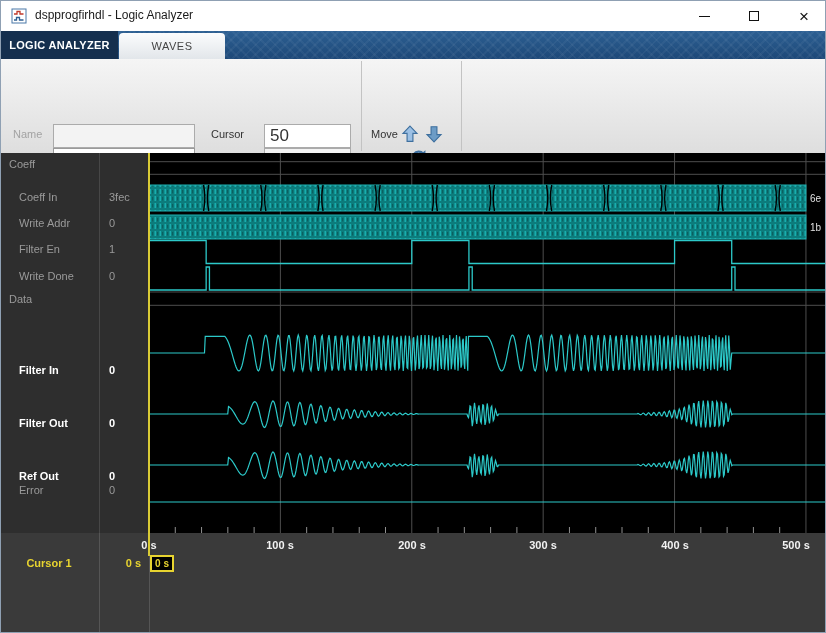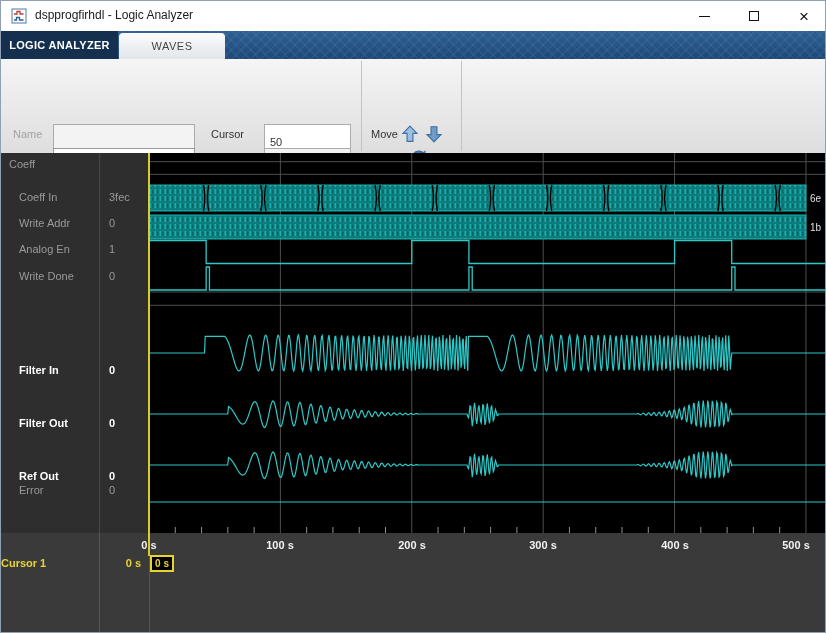--- a/index.html
+++ b/index.html
@@ -36,22 +36,22 @@
   .qicon { position:absolute; top:3px; width:17px; height:17px; }
   .qdivider { position:absolute; left:84px; top:3px; width:1px; height:17px; background:#7fa2c4; }
   .collapsebtn { position:absolute; left:797px; top:37px; width:22px; height:16px; }
 
   
   .toolstrip { position:absolute; left:0; top:58px; width:826px; height:94px;
                background:linear-gradient(#f5f5f5,#dedede); }
   .ts-divider { position:absolute; top:2px; width:1px; height:90px; background:#c3c3c3; }
   .ts-label { position:absolute; font-size:11px; color:#333; line-height:20px; }
   .ts-label.dis { color:#a3a3a3; }
-  .ts-field { position:absolute; height:36px; background:#fff; border:1px solid #ababab;
-              font-size:11px; color:#333; line-height:18px; padding-left:5px; }
+  .ts-field { position:absolute; height:24px; background:#fff; border:1px solid #ababab;
+              font-size:17px; color:#333; line-height:18px; padding-left:5px; }
   .ts-field.dis { background:#f3f3f3; color:#a8a8a8; }
   .dropdown { position:absolute; height:20px; background:#fff; border:1px solid #9a9a9a;
               font-size:11px; color:#222; line-height:18px; padding-left:6px; cursor:default; }
   .caret { position:absolute; right:6px; top:8px; width:0; height:0;
            border-left:4px solid transparent; border-right:4px solid transparent; border-top:5px solid #444; }
   .swatch { position:absolute; left:268px; top:117px; width:66px; height:12px;
             background:linear-gradient(#74eded,#2cdede); border:1px solid #8a8a8a; }
   .swatch-caret { position:absolute; left:339px; top:121px; width:0; height:0;
            border-left:4px solid transparent; border-right:4px solid transparent; border-top:5px solid #444; }
   .section-label { position:absolute; top:136px; height:14px; font-size:9px; letter-spacing:1.2px;
@@ -67,21 +67,21 @@
   .sig.group .sname { left:8px; }
   .sig .sval { position:absolute; left:108px; }
   .sig.sel { color:#ffffff; font-weight:bold;margin-top:26px; }
   .cursorline { position:absolute; left:147px; top:152px; width:2px; height:403px; background:#d9cb35; z-index:5; }
 
   
   .footer { position:absolute; left:0; top:532px; width:768px; height:101px; background:#3a3a3a; }
   .f-divider { position:absolute; top:0; width:1px; height:101px; background:#555; }
   .axis-tick-label { position:absolute; top:6px; width:60px; text-align:center;
                      font-size:11px; font-weight:bold; color:#f2f2f2; }
-  .cursor-name { position:absolute; left:0; top:24px; width:96px; text-align:left;
+  .cursor-name { position:absolute; left:0; top:24px; width:96px; text-align:center;
                  font-size:11px; font-weight:bold; color:#e8d430; }
   .cursor-val { position:absolute; left:98px; top:24px; width:42px; text-align:right;
                 font-size:11px; font-weight:bold; color:#e8d430; }
   .cursor-flag { position:absolute; left:149px; top:22px; width:24px; height:17px; background:#000;
                  border:2px solid #e8d430; color:#e8d430; font-size:10px; font-weight:bold;
                  display:flex; align-items:center; justify-content:center; z-index:6; }
 </style>
 </head>
 <body>
 
@@ -252,26 +252,30 @@
     </div>
   <div class="sig" style="top:38px">
       <span class="sname">Coeff In</span>
       <span class="sval">3fec</span>
     </div>
   <div class="sig" style="top:64px">
       <span class="sname">Write Addr</span>
       <span class="sval">0</span>
     </div>
   <div class="sig" style="top:90px">
-      <span class="sname">Analog En</span>
+      <span class="sname">Filter En</span>
       <span class="sval">1</span>
     </div>
   <div class="sig" style="top:117px">
       <span class="sname">Write Done</span>
       <span class="sval">0</span>
+    </div>
+  <div class="sig group" style="top:140px">
+      <span class="sname">Data</span>
+      <span class="sval"></span>
     </div>
   <div class="sig sel" style="top:185px">
       <span class="sname">Filter In</span>
       <span class="sval">0</span>
     </div>
   <div class="sig sel" style="top:238px">
       <span class="sname">Filter Out</span>
       <span class="sval">0</span>
     </div>
   <div class="sig sel" style="top:291px">

